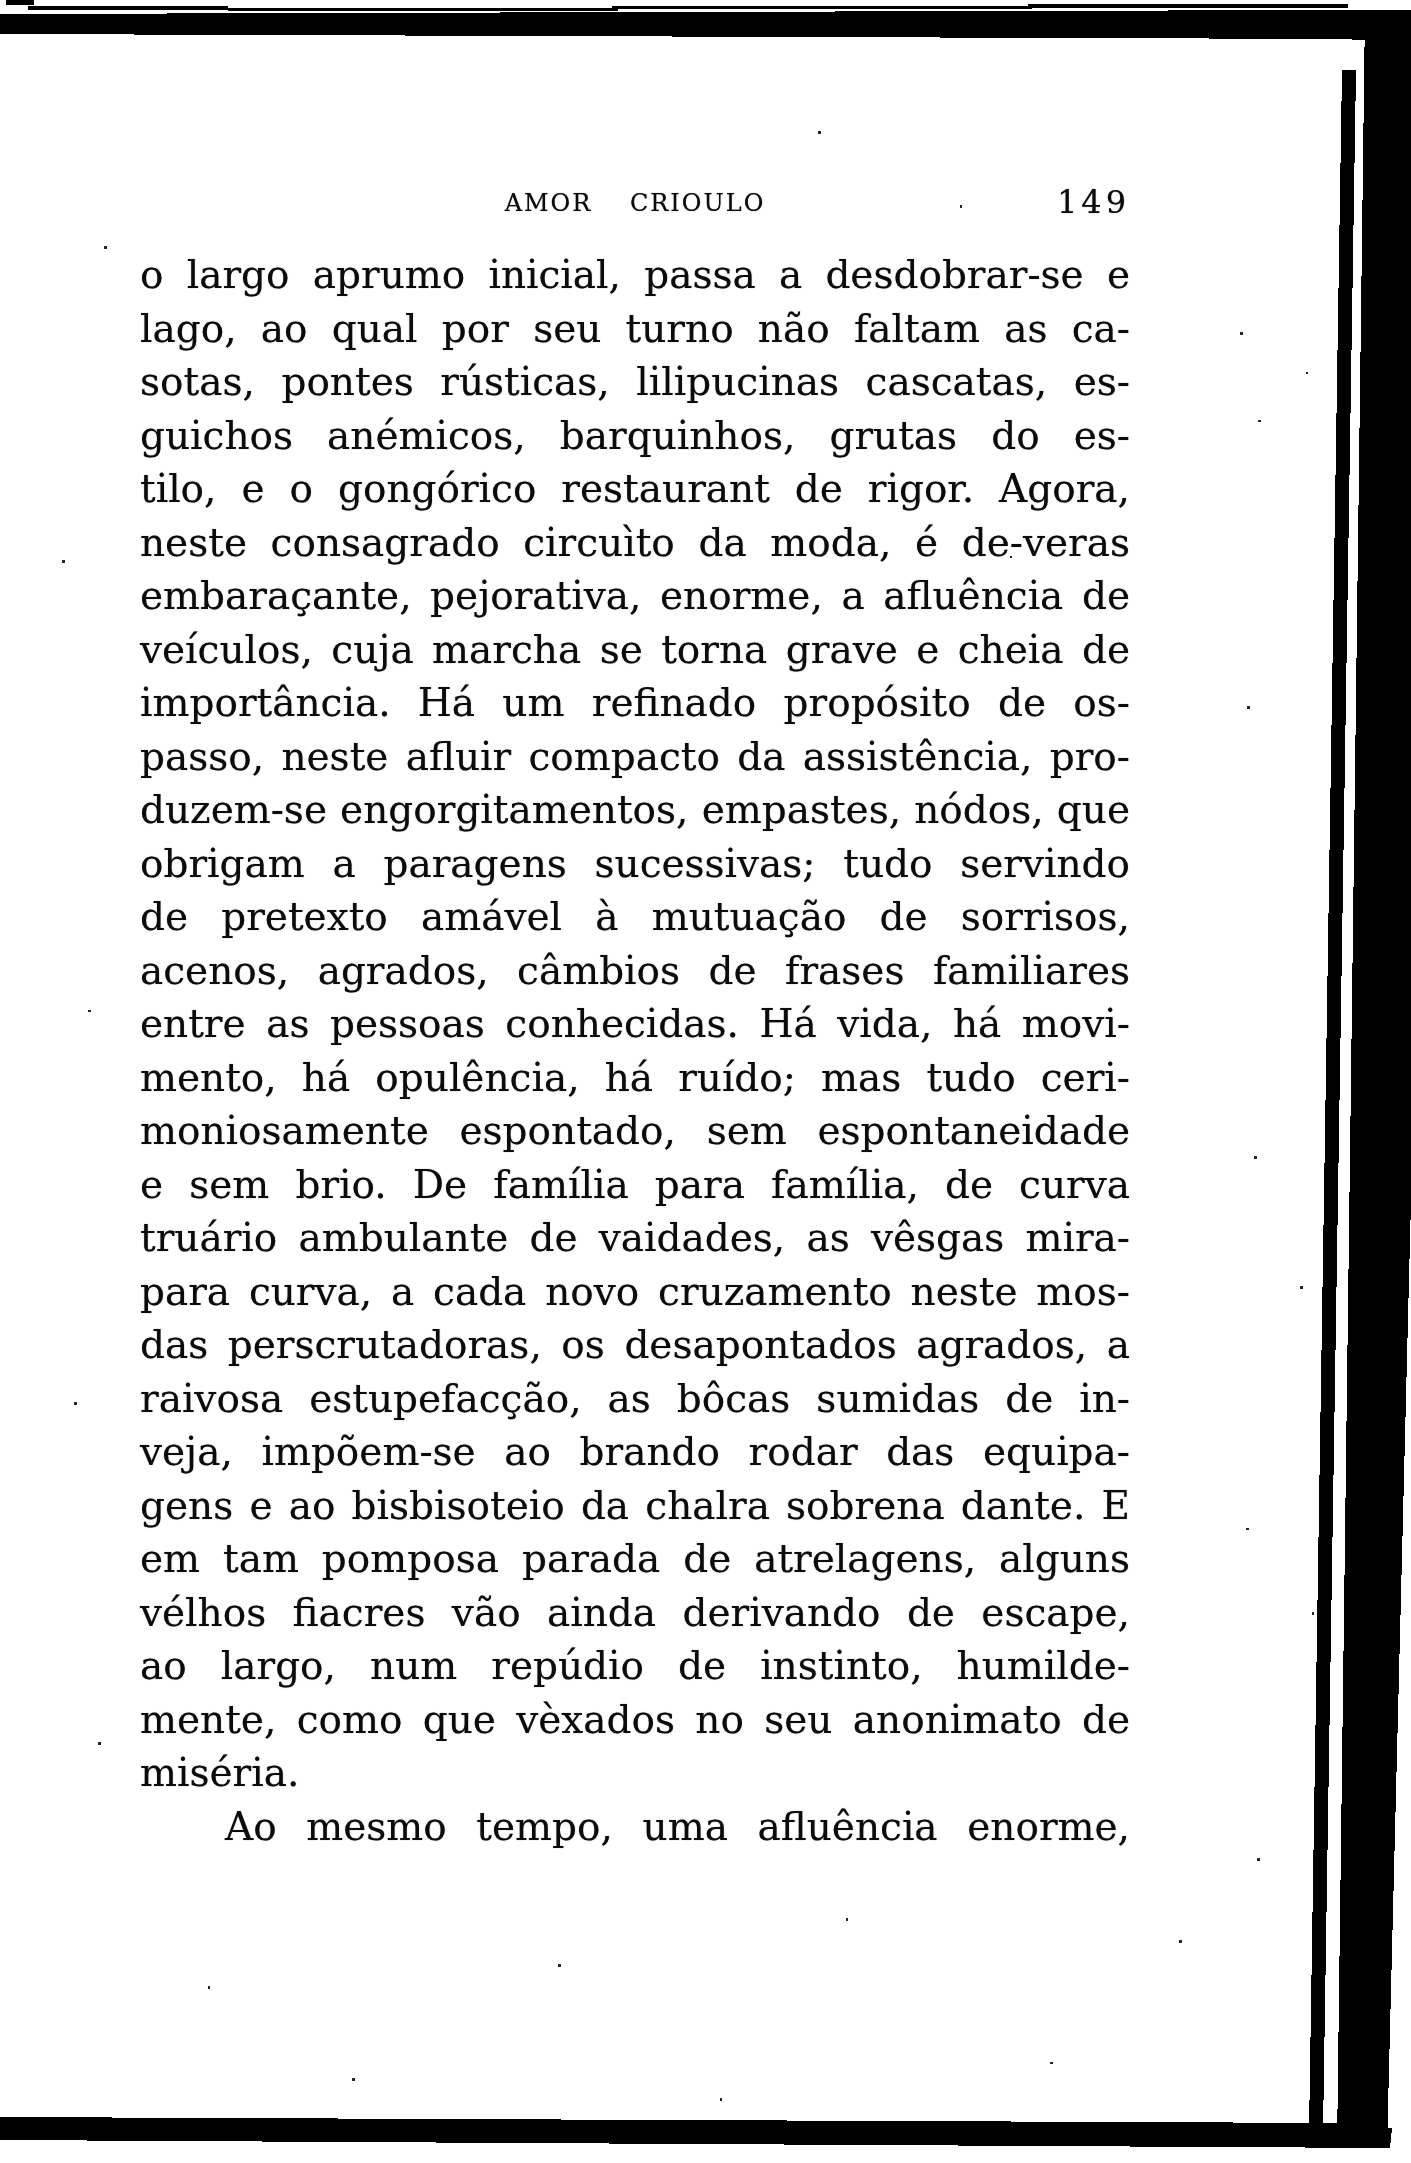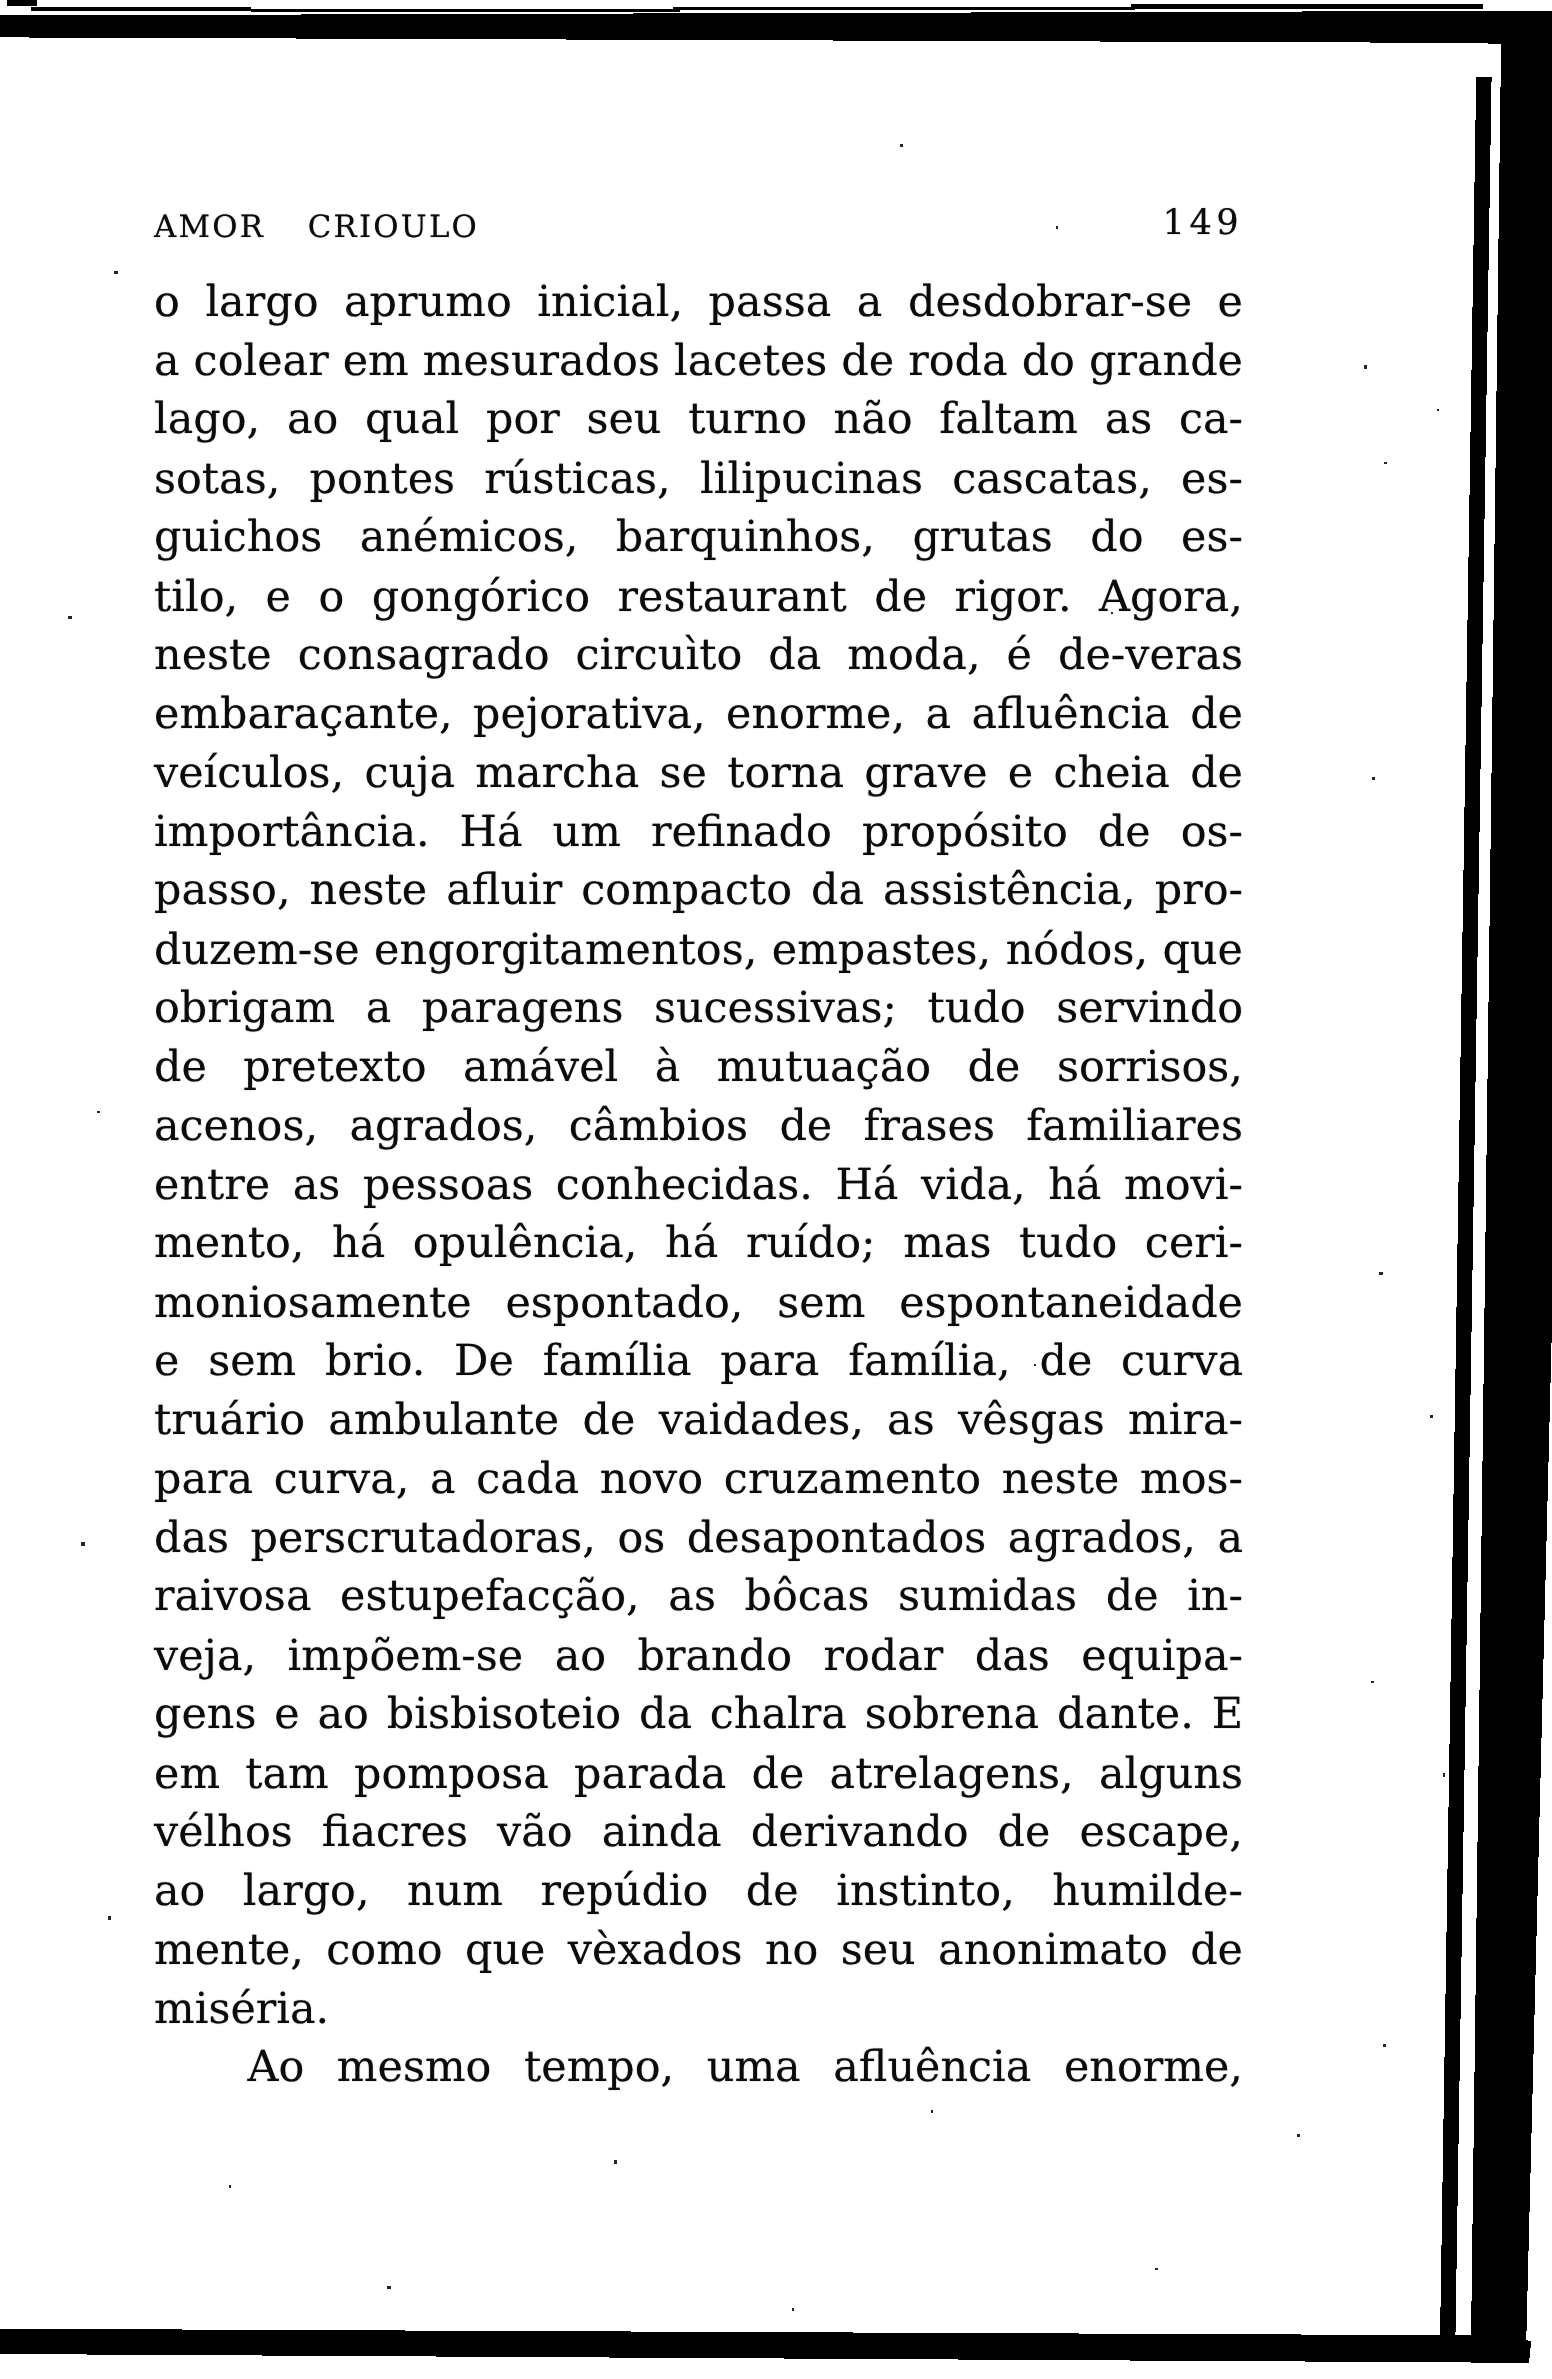--- a/index.html
+++ b/index.html
@@ -13,22 +13,22 @@
   }
   .scan-art {
     position:absolute; left:0; top:0; width:1411px; height:2163px;
     pointer-events:none;
   }
   .running-header {
     position:absolute; left:140px; top:183px; width:990px; height:58px;
   }
   .running-title {
     position:absolute; left:0; right:0; top:6px;
-    text-align:left;
-    font-size:28px; letter-spacing:2px; word-spacing:28px;
+    text-align:center;
+    font-size:24px; letter-spacing:2px; word-spacing:28px;
     text-shadow:0 0 1px rgba(0,0,0,.6);
   }
   .page-number {
     position:absolute; right:0; top:0;
     font-size:32px; letter-spacing:4px;
     text-shadow:0 0 1px rgba(0,0,0,.6);
   }
   .text-column {
     position:absolute; left:140px; top:248px; width:990px;
   }
@@ -95,21 +95,20 @@
   </g>
 </svg>
 
 <div class="running-header">
   <div class="running-title">AMOR CRIOULO</div>
   <div class="page-number">149</div>
 </div>
 
 <div class="text-column">
   <div class="line">o largo aprumo inicial, passa a desdobrar-se e</div>
-  <div class="line">a colear em mesurados lacetes de roda do grande</div>
   <div class="line">lago, ao qual por seu turno não faltam as ca-</div>
   <div class="line">sotas, pontes rústicas, lilipucinas cascatas, es-</div>
   <div class="line">guichos anémicos, barquinhos, grutas do es-</div>
   <div class="line"><span>tilo, e o gongórico </span><span class="it">restaurant</span><span> de rigor. Agora,</span></div>
   <div class="line">neste consagrado circuìto da moda, é de-veras</div>
   <div class="line">embaraçante, pejorativa, enorme, a afluência de</div>
   <div class="line">veículos, cuja marcha se torna grave e cheia de</div>
   <div class="line">importância. Há um refinado propósito de os-</div>
   <div class="line">passo, neste afluir compacto da assistência, pro-</div>
   <div class="line">duzem-se engorgitamentos, empastes, nódos, que</div>

